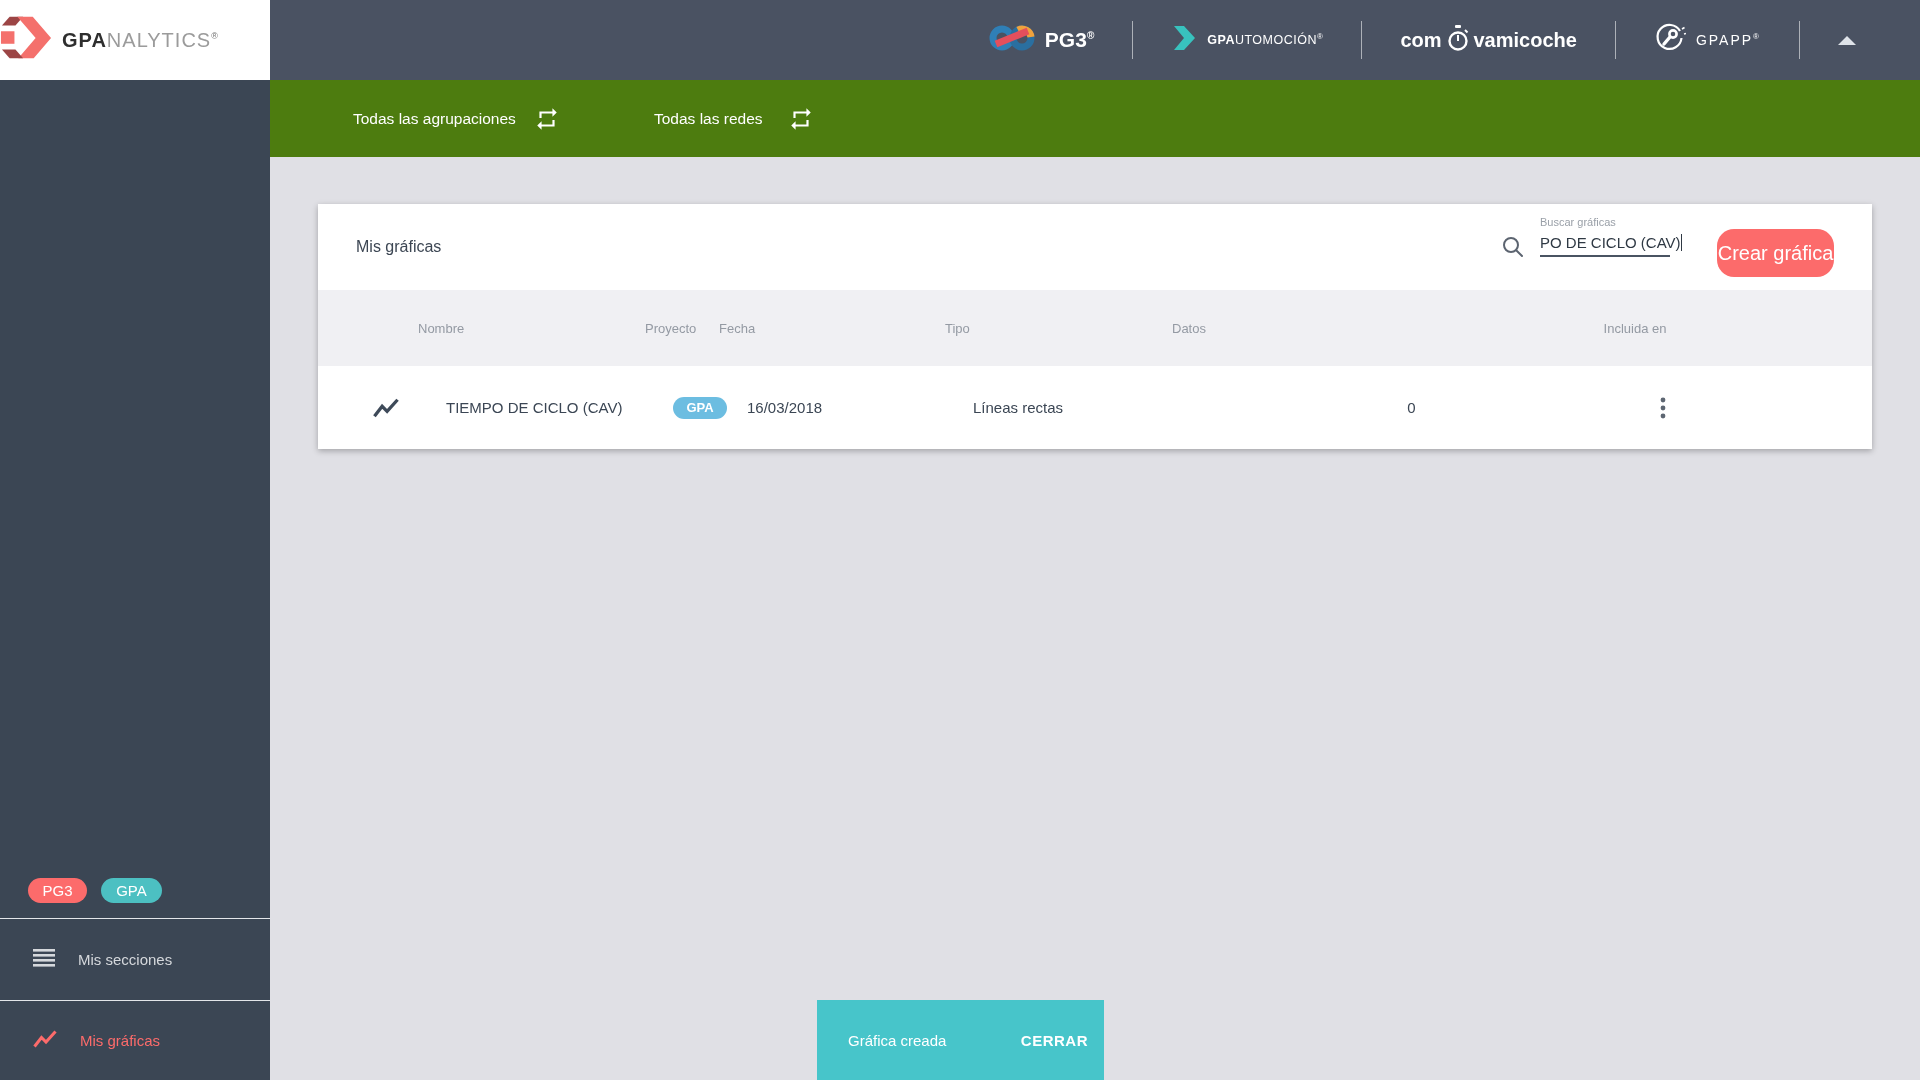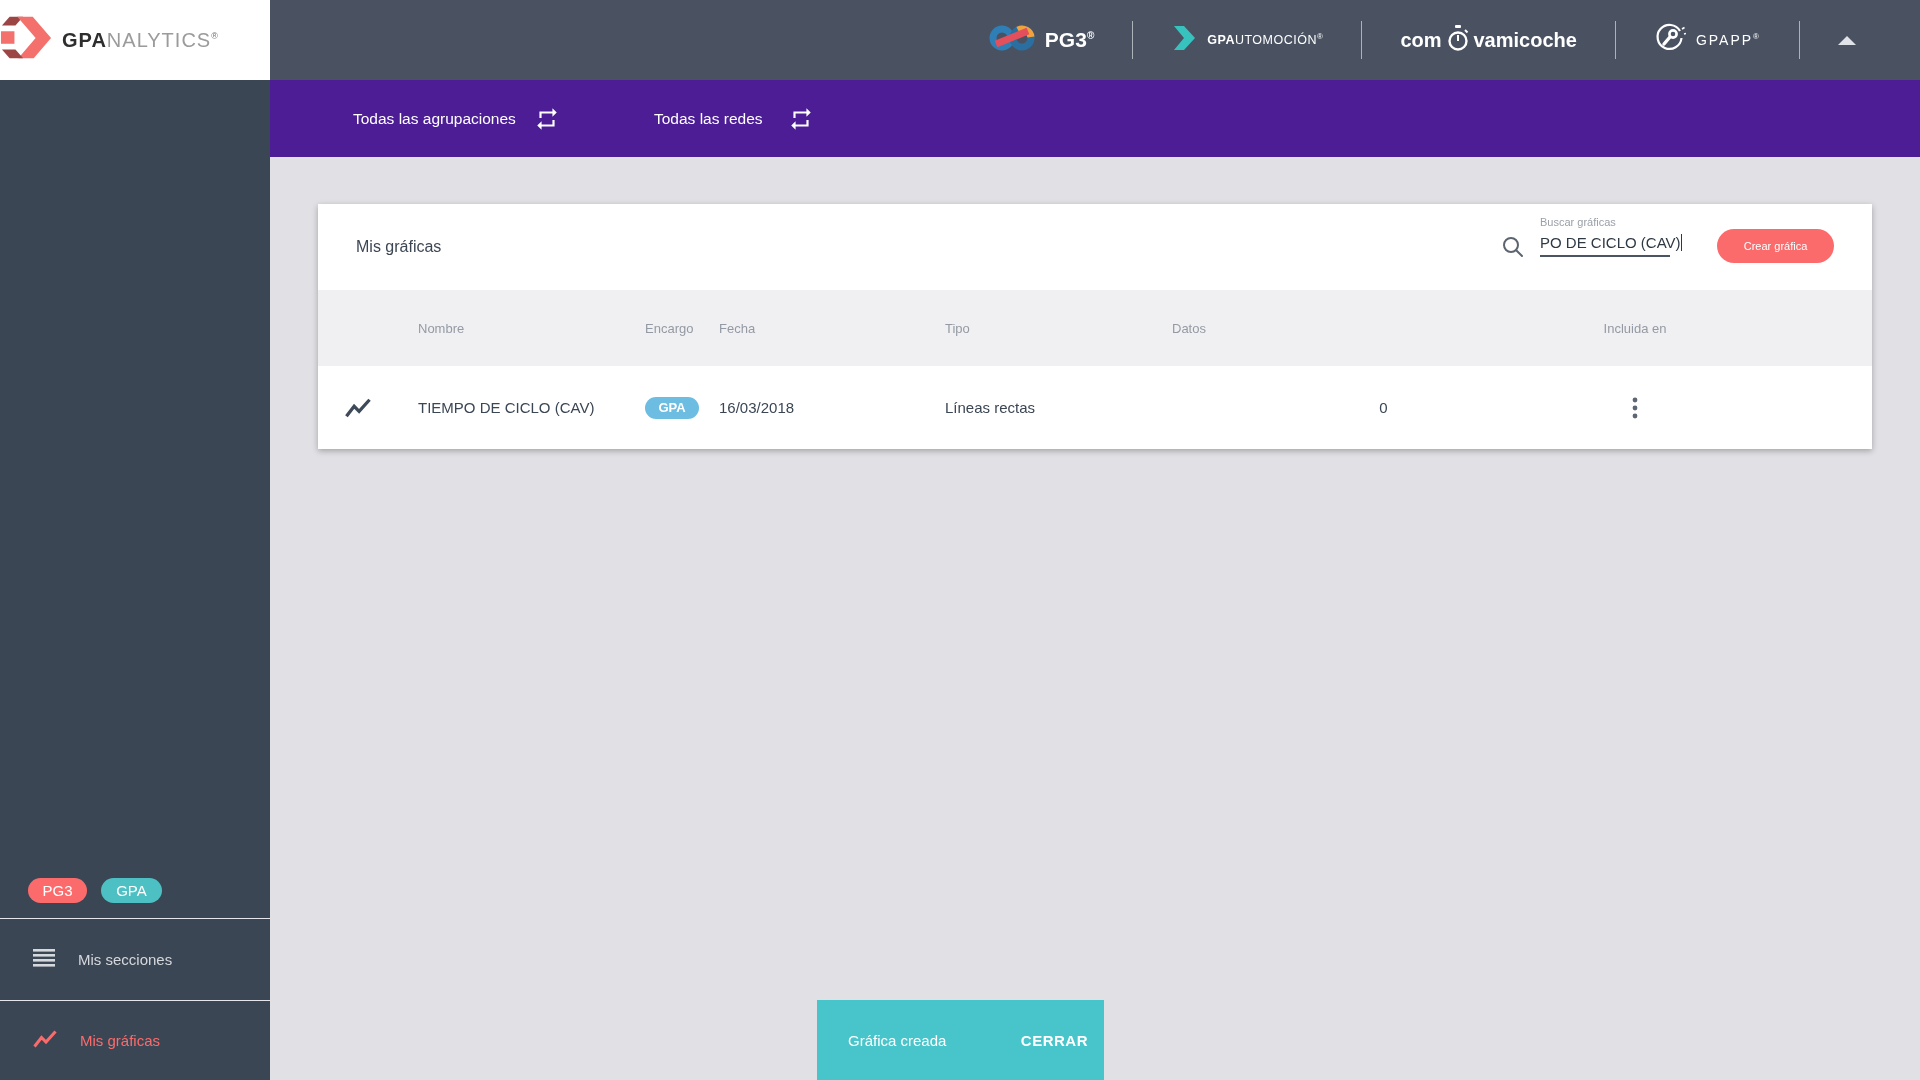--- a/index.html
+++ b/index.html
@@ -41,21 +41,21 @@
   .gpapp-text sup { font-size:8px; }
   .collapse-arrow {
     width:0; height:0; cursor:pointer;
     border-left:9px solid transparent; border-right:9px solid transparent;
     border-bottom:9px solid #dfe3e9;
   }
 
   
   .filter-bar {
     position:absolute; left:270px; top:80px; width:1650px; height:77px;
-    background:#4c1d95; color:#ffffff;
+    background:#4d7c0f; color:#ffffff;
   }
   .fb-label { position:absolute; top:0; height:77px; display:flex; align-items:center; font-size:15.5px; }
   .fb-agrup { left:83px; }
   .fb-redes { left:384px; }
   .fb-swap { position:absolute; top:26px; width:26px; height:26px; cursor:pointer; }
   .fb-swap1 { left:264px; }
   .fb-swap2 { left:518px; }
   .user-pill {
     position:absolute; right:64px; top:21px; width:388px; height:35px;
     background:rgba(0,0,0,0.07); border-radius:18px;
@@ -99,34 +99,34 @@
     position:absolute; left:38px; top:0; height:86px;
     display:flex; align-items:center; font-size:16px; color:#3c4653;
   }
   .search-icon { position:absolute; left:1183px; top:31px; cursor:pointer; }
   .search-box { position:absolute; left:1222px; top:12px; width:130px; cursor:text; }
   .search-label { font-size:11px; color:#9aa0a8; display:block; }
   .search-value { display:block; margin-top:6px; font-size:15px; color:#2f3944; white-space:nowrap; }
   .caret { display:inline-block; width:1.5px; height:17px; background:#2f3944; vertical-align:text-bottom; }
   .search-underline { margin-top:4px; height:2px; background:#4a5462; width:130px; }
   .create-btn {
-    position:absolute; left:1399px; top:25px; width:117px; height:34px;
+    position:absolute; left:1399px; top:25px; width:117px; height:48px;
     background:#fc6b6b; border:none; border-radius:17px;
-    color:#ffffff; font-size:11px; font-family:"Liberation Sans", sans-serif;
+    color:#ffffff; font-size:20px; font-family:"Liberation Sans", sans-serif;
     cursor:pointer;
   }
 
   .tgrid {
     display:grid;
     grid-template-columns:100px 227px 74px 226px 227px 423px 80px 85px 1fr;
     align-items:center;
   }
   .thead { height:76px; background:#f0f0f3; color:#949aa3; font-size:13px; }
   .th-center { text-align:center; }
-  .trow { height:83px; background:#ffffff; color:#3b4654; }
+  .trow { height:83px; background:#ffffff; color:#3b4654;padding-left:28px; }
   .cell-icon { padding-left:26px; display:flex; align-items:center; }
   .row-name { font-size:15px; }
   .proj-badge {
     width:54px; height:22px; border-radius:11px; background:#6cbde1;
     color:#ffffff; font-size:13px; font-weight:bold;
     display:flex; align-items:center; justify-content:center;
   }
   .row-date, .row-type { font-size:15px; }
   .row-datos { font-size:13px; line-height:17px; }
   .row-included { text-align:center; font-size:15px; }
@@ -286,21 +286,21 @@
       <span class="search-value"><span>PO DE CICLO (CAV)</span><span class="caret"></span></span>
       <div class="search-underline"></div>
     </div>
 
     <button class="create-btn">Crear gráfica</button>
   </div>
 
   <div class="tgrid thead">
     <span></span>
     <span>Nombre</span>
-    <span>Encargo</span>
+    <span>Proyecto</span>
     <span>Fecha</span>
     <span>Tipo</span>
     <span>Datos</span>
     <span class="th-center">Incluida en</span>
     <span></span>
     <span></span>
   </div>
 
   <div class="tgrid trow">
     <span class="cell-icon">

